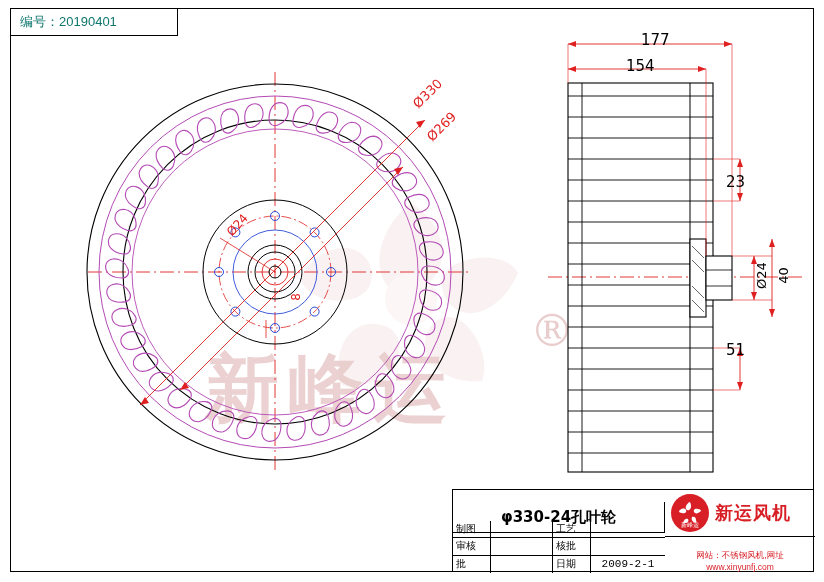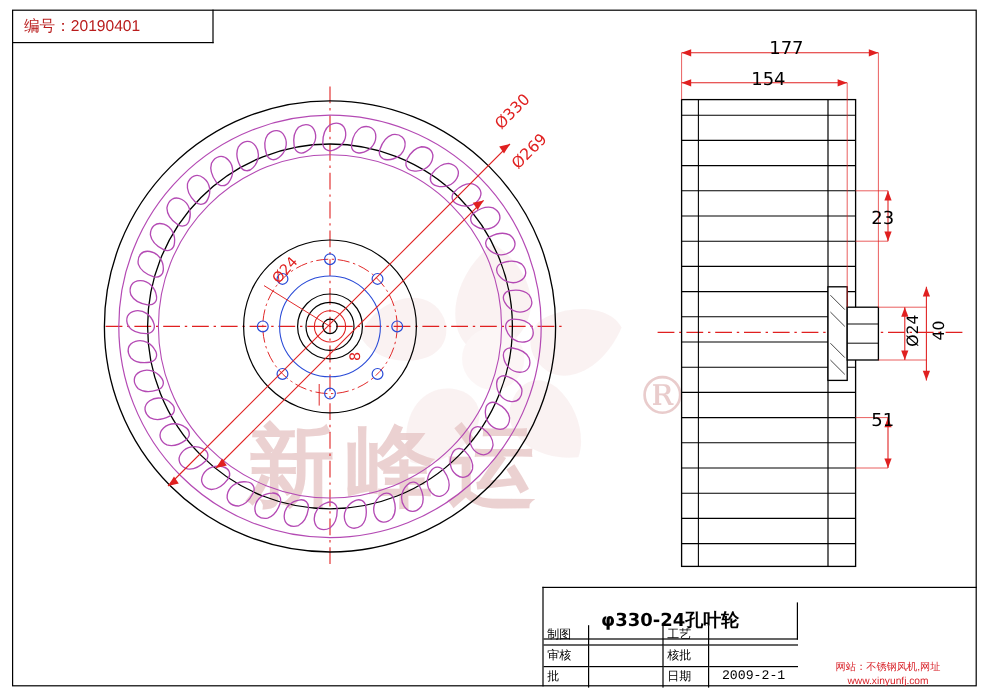--- a/index.html
+++ b/index.html
@@ -18,21 +18,21 @@
     border:1.5px solid #000;box-sizing:border-box;
   }
   
   .numbox{
     position:absolute;left:10px;top:8px;
     width:168px;height:28px;
     border-right:1.5px solid #000;border-bottom:1.5px solid #000;
     box-sizing:border-box;
     display:flex;align-items:center;
     padding-left:10px;
-    font-size:13px;color:#b91c1c;
+    font-size:13px;color:#0f766e;
     background:transparent;
   }
   .numbox .lbl{letter-spacing:0px;}
   
   .wm-flower{
     position:absolute;left:296px;top:195px;width:230px;height:200px;
     opacity:.30;
   }
   .wm-text{
     position:absolute;left:205px;top:340px;
@@ -409,20 +409,35 @@
       <div class="tb-cell" style="left:100px;top:17.3px;width:38px;height:17.3px;text-align:right;">核批</div>
       <div class="tb-cell" style="left:138px;top:17.3px;width:74px;height:17.3px;border-right:none;"></div>
 
       <div class="tb-cell" style="left:0;top:34.6px;width:38px;height:17.4px;border-bottom:none;">批</div>
       <div class="tb-cell" style="left:38px;top:34.6px;width:62px;height:17.4px;border-bottom:none;"></div>
       <div class="tb-cell" style="left:100px;top:34.6px;width:38px;height:17.4px;border-bottom:none;">日期</div>
       <div class="tb-cell" style="left:138px;top:34.6px;width:74px;height:17.4px;border-right:none;border-bottom:none;justify-content:center;font-size:11px;padding-left:0;font-family:Liberation Mono, monospace;">2009-2-1</div>
     </div>
 
     <div class="tb-right">
+      <div class="brand-row">
+        <div class="brand-logo">
+          <svg width="26" height="26" viewBox="0 0 26 26">
+            <g fill="#ffffff">
+              <path d="M13 2 c2 4 1 7 -1 8 c-2 1 -4 -1 -3 -4 c1 -2 3 -4 4 -4z"></path>
+              <path d="M24 11 c-3 3 -6 3 -7 1 c-1 -2 1 -4 4 -3 c2 0 3 1 3 2z"></path>
+              <path d="M19 23 c-4 -1 -5 -4 -4 -6 c2 -1 4 0 4 3 c1 2 0 3 0 3z"></path>
+              <path d="M6 23 c1 -4 3 -5 5 -4 c1 2 0 4 -3 4 c-2 1 -2 0 -2 0z"></path>
+              <path d="M2 11 c3 -3 6 -3 7 -1 c1 2 -1 4 -4 3 c-2 0 -3 -1 -3 -2z"></path>
+            </g>
+          </svg>
+          <span class="mini">新峰运</span>
+        </div>
+        <span class="brand-name">新运风机</span>
+      </div>
       <div class="brand-foot">
         <span>网站：不锈钢风机,网址</span>
         <span>www.xinyunfj.com</span>
       </div>
     </div>
   </div>
 
 </div>
 
 </body></html>

